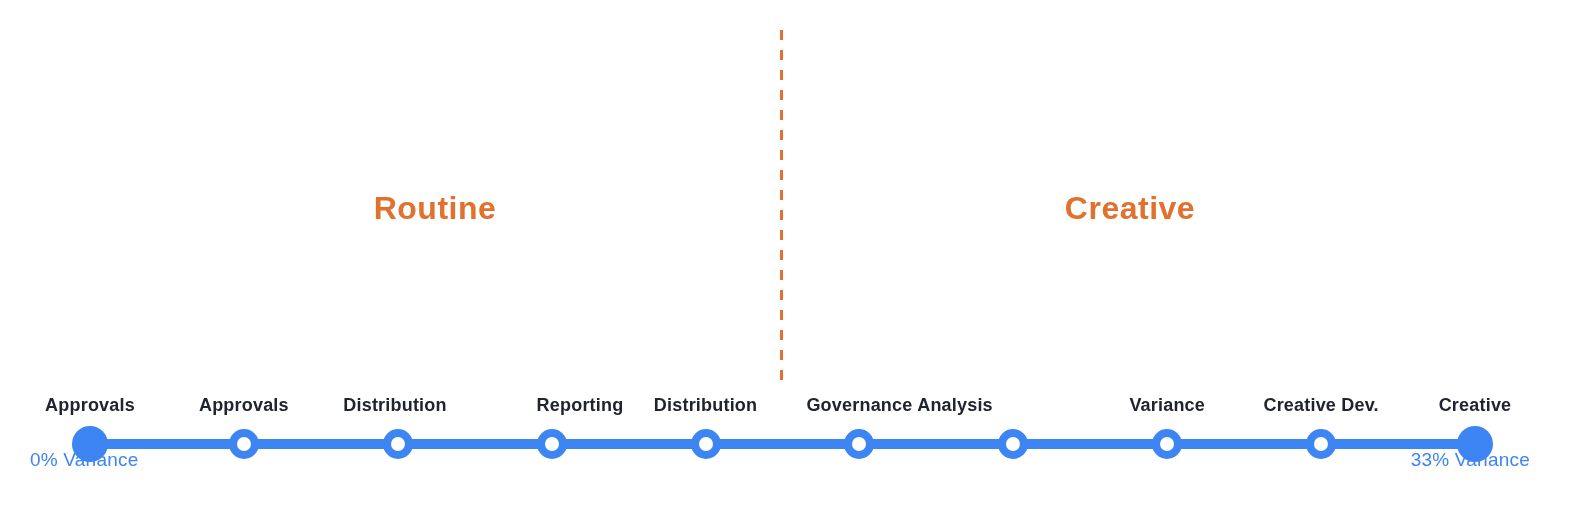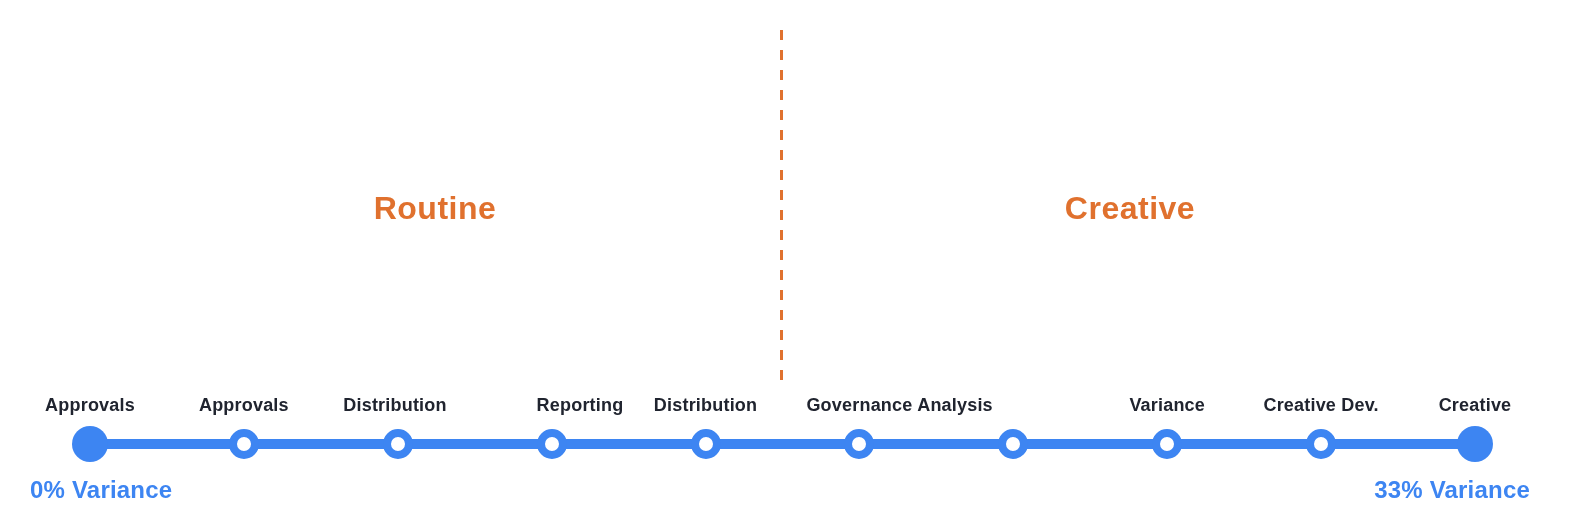--- a/index.html
+++ b/index.html
@@ -69,23 +69,23 @@
     border:8px solid var(--blue);
   }
   .dot.filled{
     width:36px;
     height:36px;
     background:var(--blue);
     border:none;
   }
   .variance{
     position:absolute;
-    top:476px;
-    font-size:24px;
-    font-weight:700;
+    top:449px;
+    font-size:19px;
+    font-weight:400;
     color:var(--blue);
     white-space:nowrap;
     letter-spacing:0.2px;
   }
   .variance-left{left:30px;}
   .variance-right{right:48px;}
 </style>
 </head>
 <body>
 

